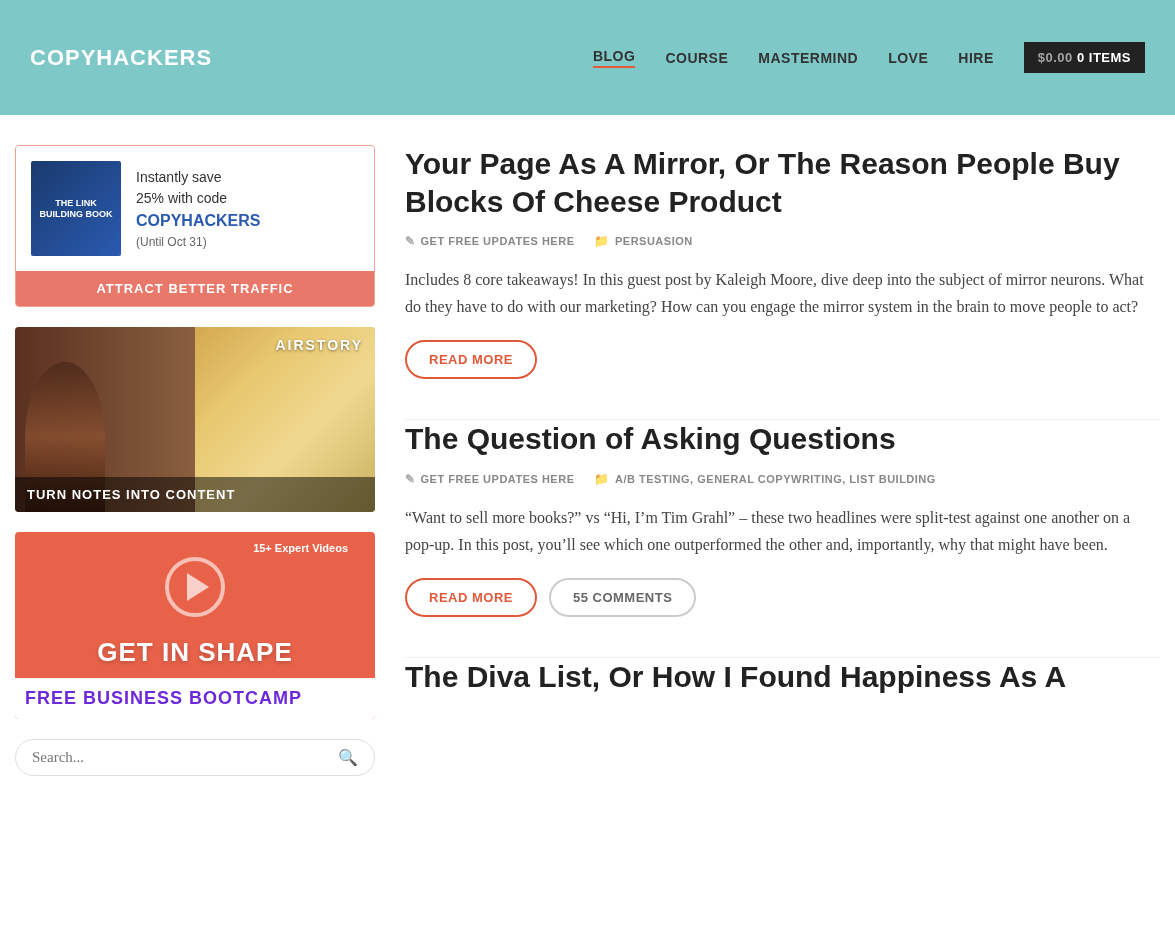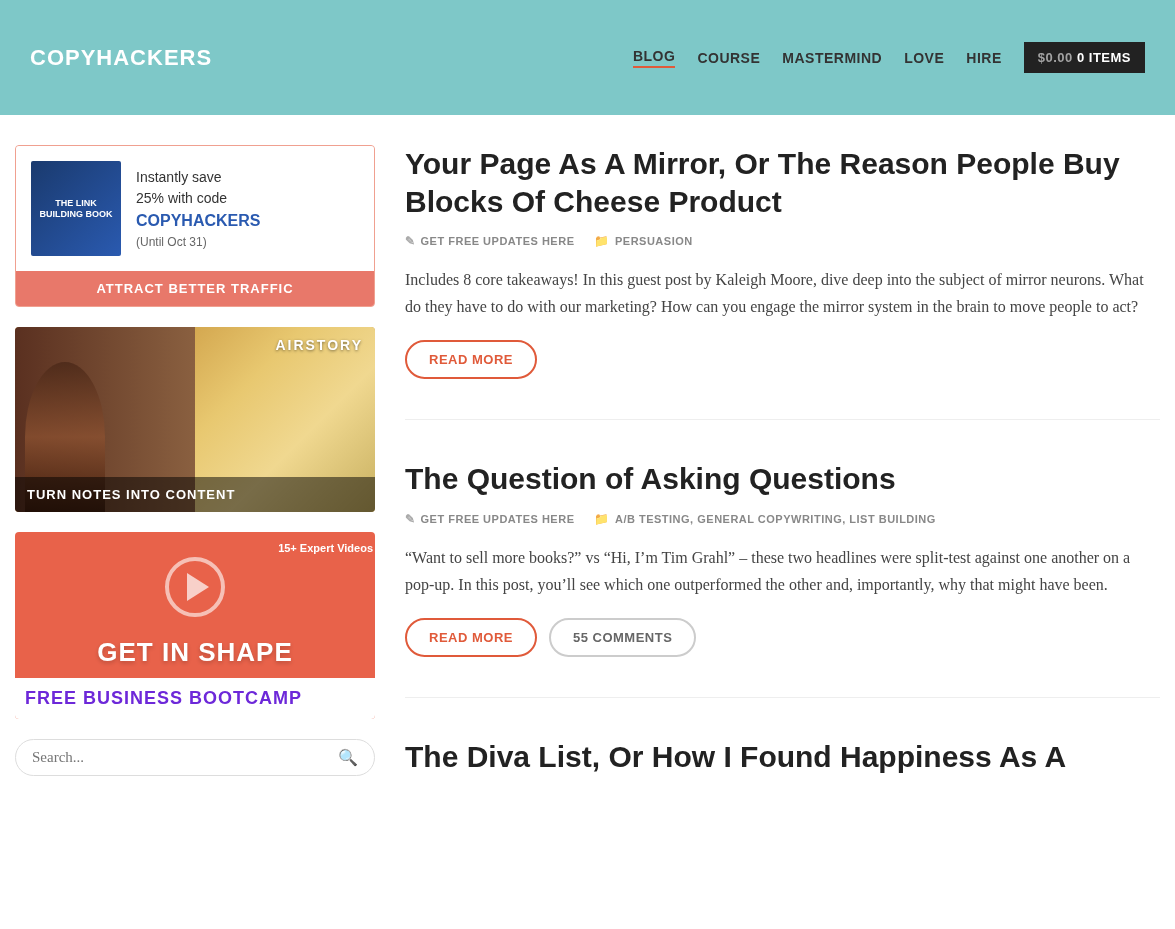--- a/index.html
+++ b/index.html
@@ -18,21 +18,21 @@
       font-family: Arial, sans-serif;
       font-weight: 900;
       font-size: 22px;
       color: #fff;
       letter-spacing: 1px;
       text-transform: uppercase;
     }
     .nav {
       display: flex;
       align-items: center;
-      gap: 22px;
+      gap: 30px;
     }
     .nav a {
       font-family: Arial, sans-serif;
       font-size: 14px;
       font-weight: 600;
       color: #333;
       text-decoration: none;
       letter-spacing: 0.5px;
     }
     .nav a.active {
@@ -208,21 +208,21 @@
     
     .banner-shape {
       background: #e8624a;
       border-radius: 4px;
       overflow: hidden;
       position: relative;
     }
     .shape-badge {
       position: absolute;
       top: 10px;
-      right: 2px;
+      right: 27px;
       font-family: Arial, sans-serif;
       font-size: 11px;
       color: #fff;
       font-weight: 600;
     }
     .play-btn {
       width: 60px;
       height: 60px;
       border: 4px solid rgba(255,255,255,0.6);
       border-radius: 50%;
@@ -285,21 +285,20 @@
     .search-icon {
       color: #e05a3a;
       font-size: 16px;
     }
 
     
     .main-content {
       flex: 1;
       display: flex;
       flex-direction: column;
-      gap: 40px;
     }
 
     .post-article {
       border-bottom: 1px solid #eee;
       padding-bottom: 40px;
     }
     .post-article:last-child {
       border-bottom: none;
     }
 

